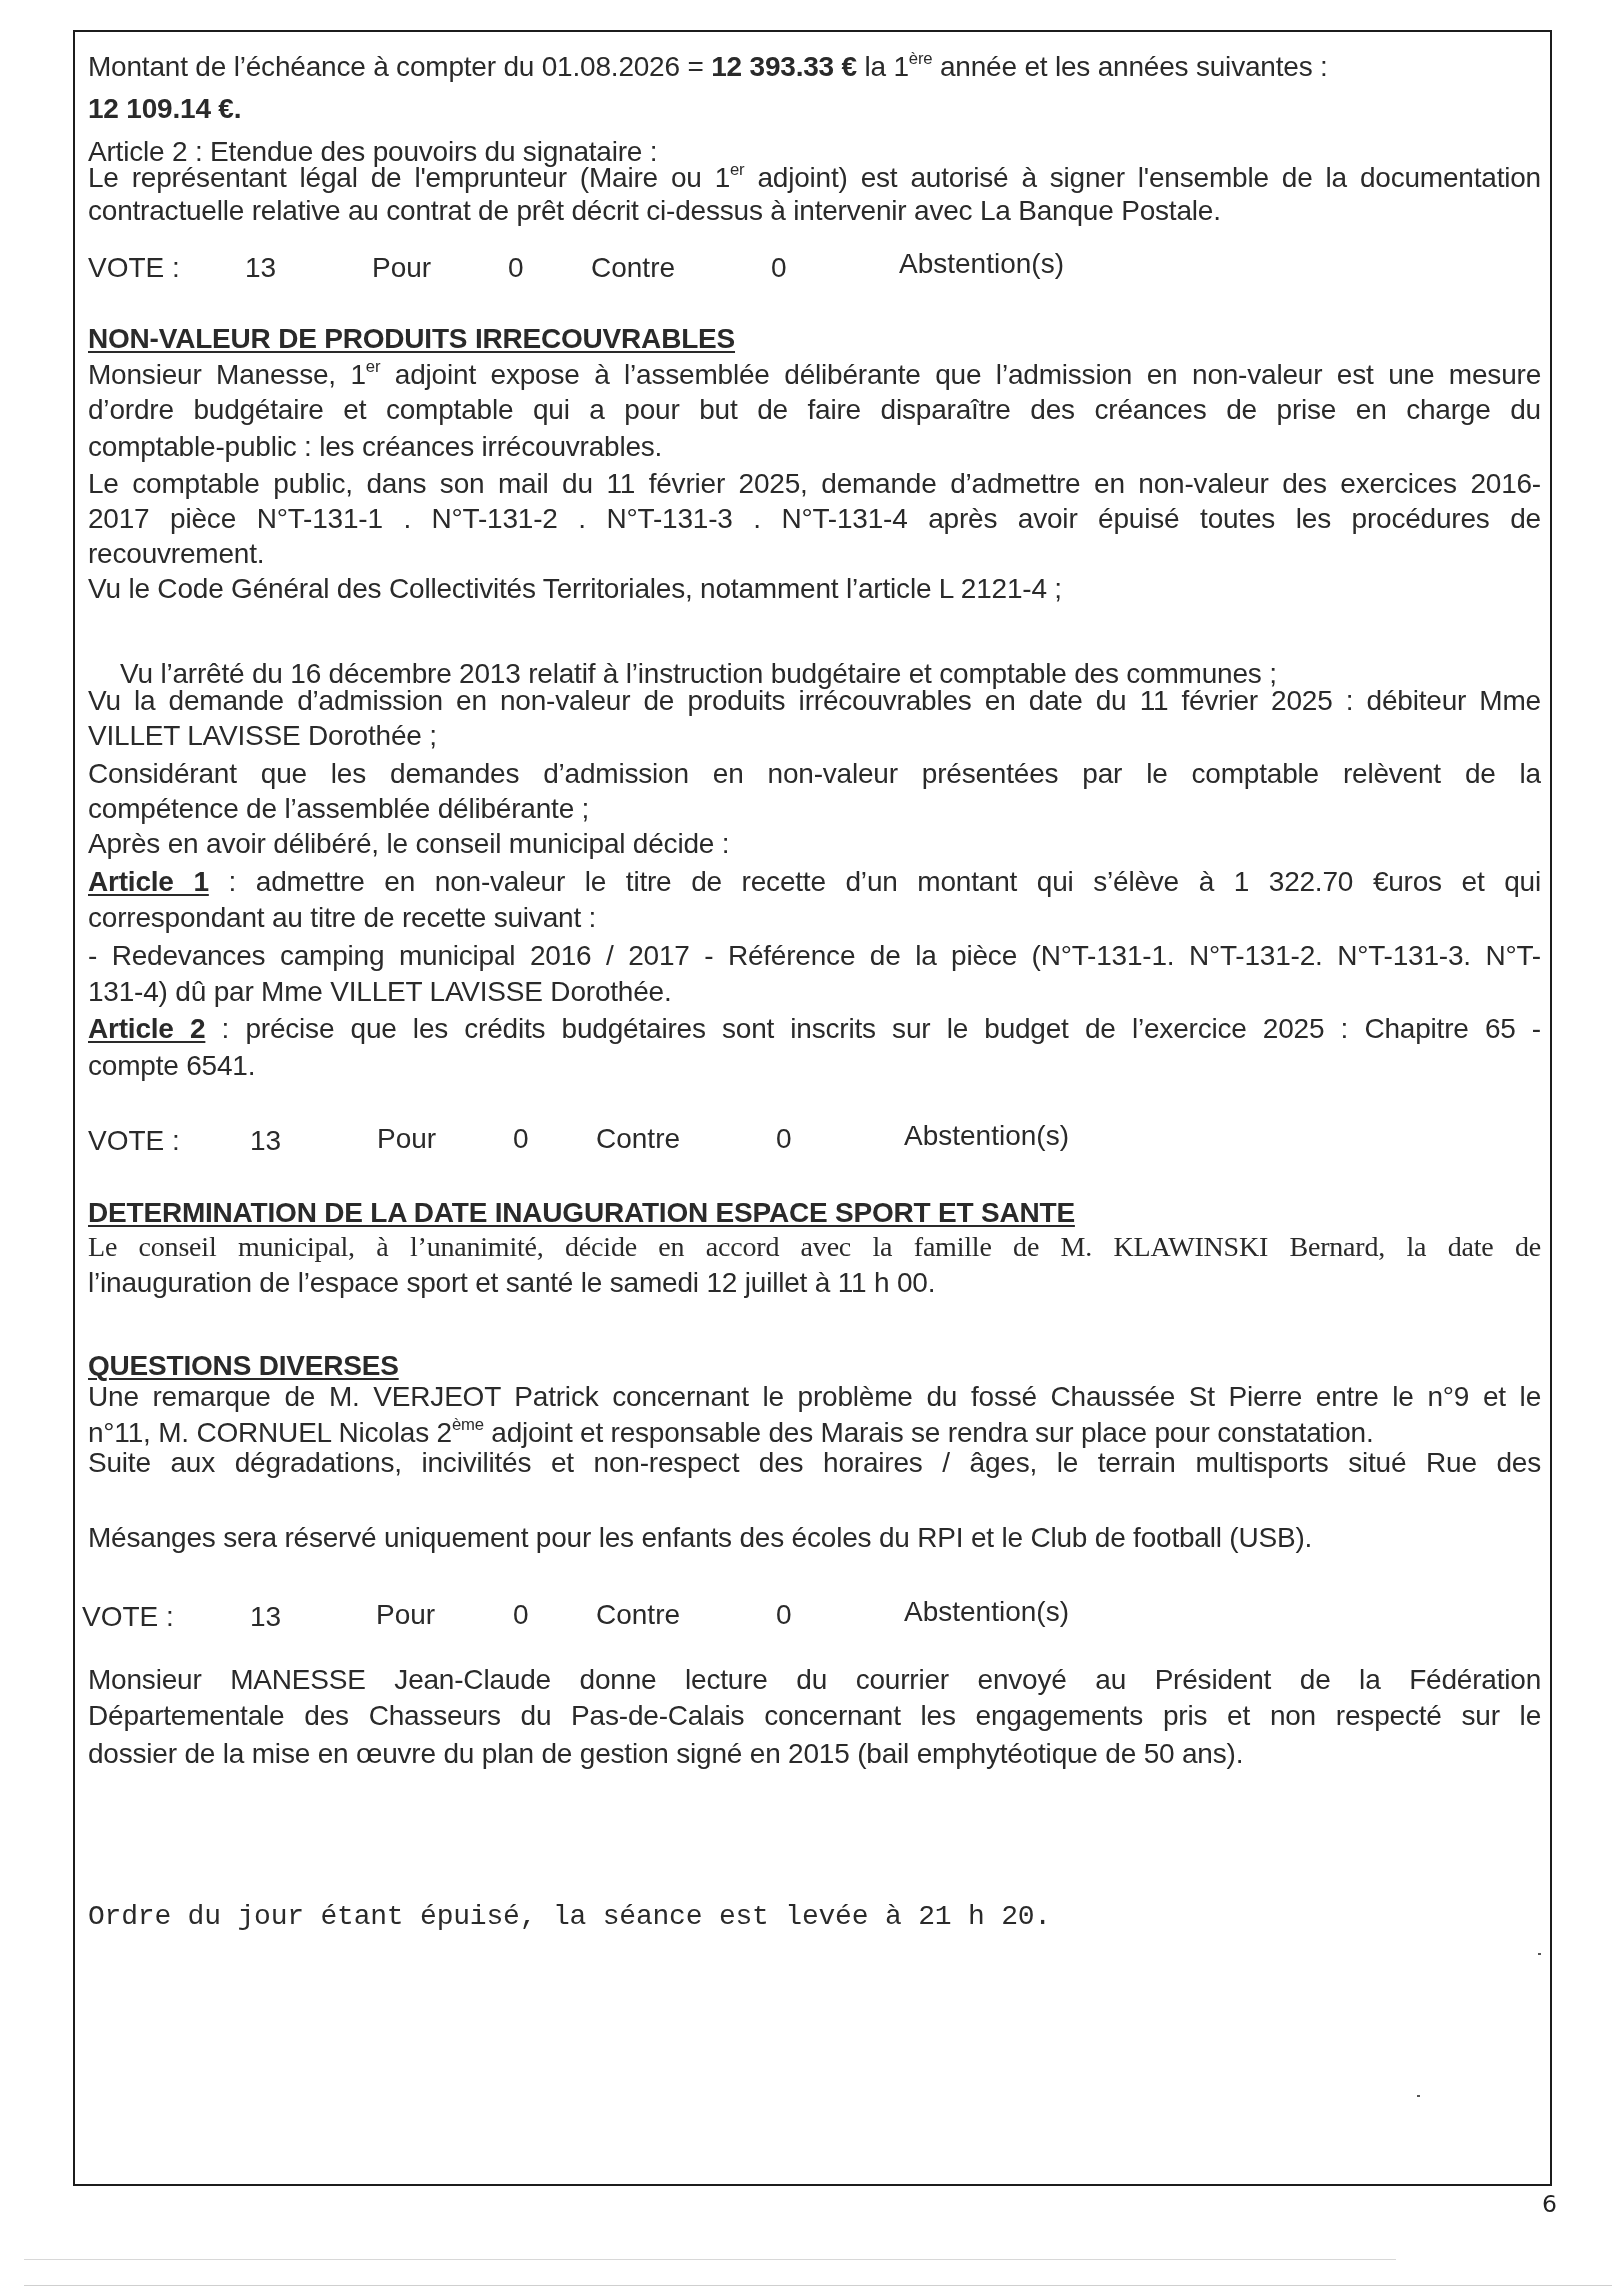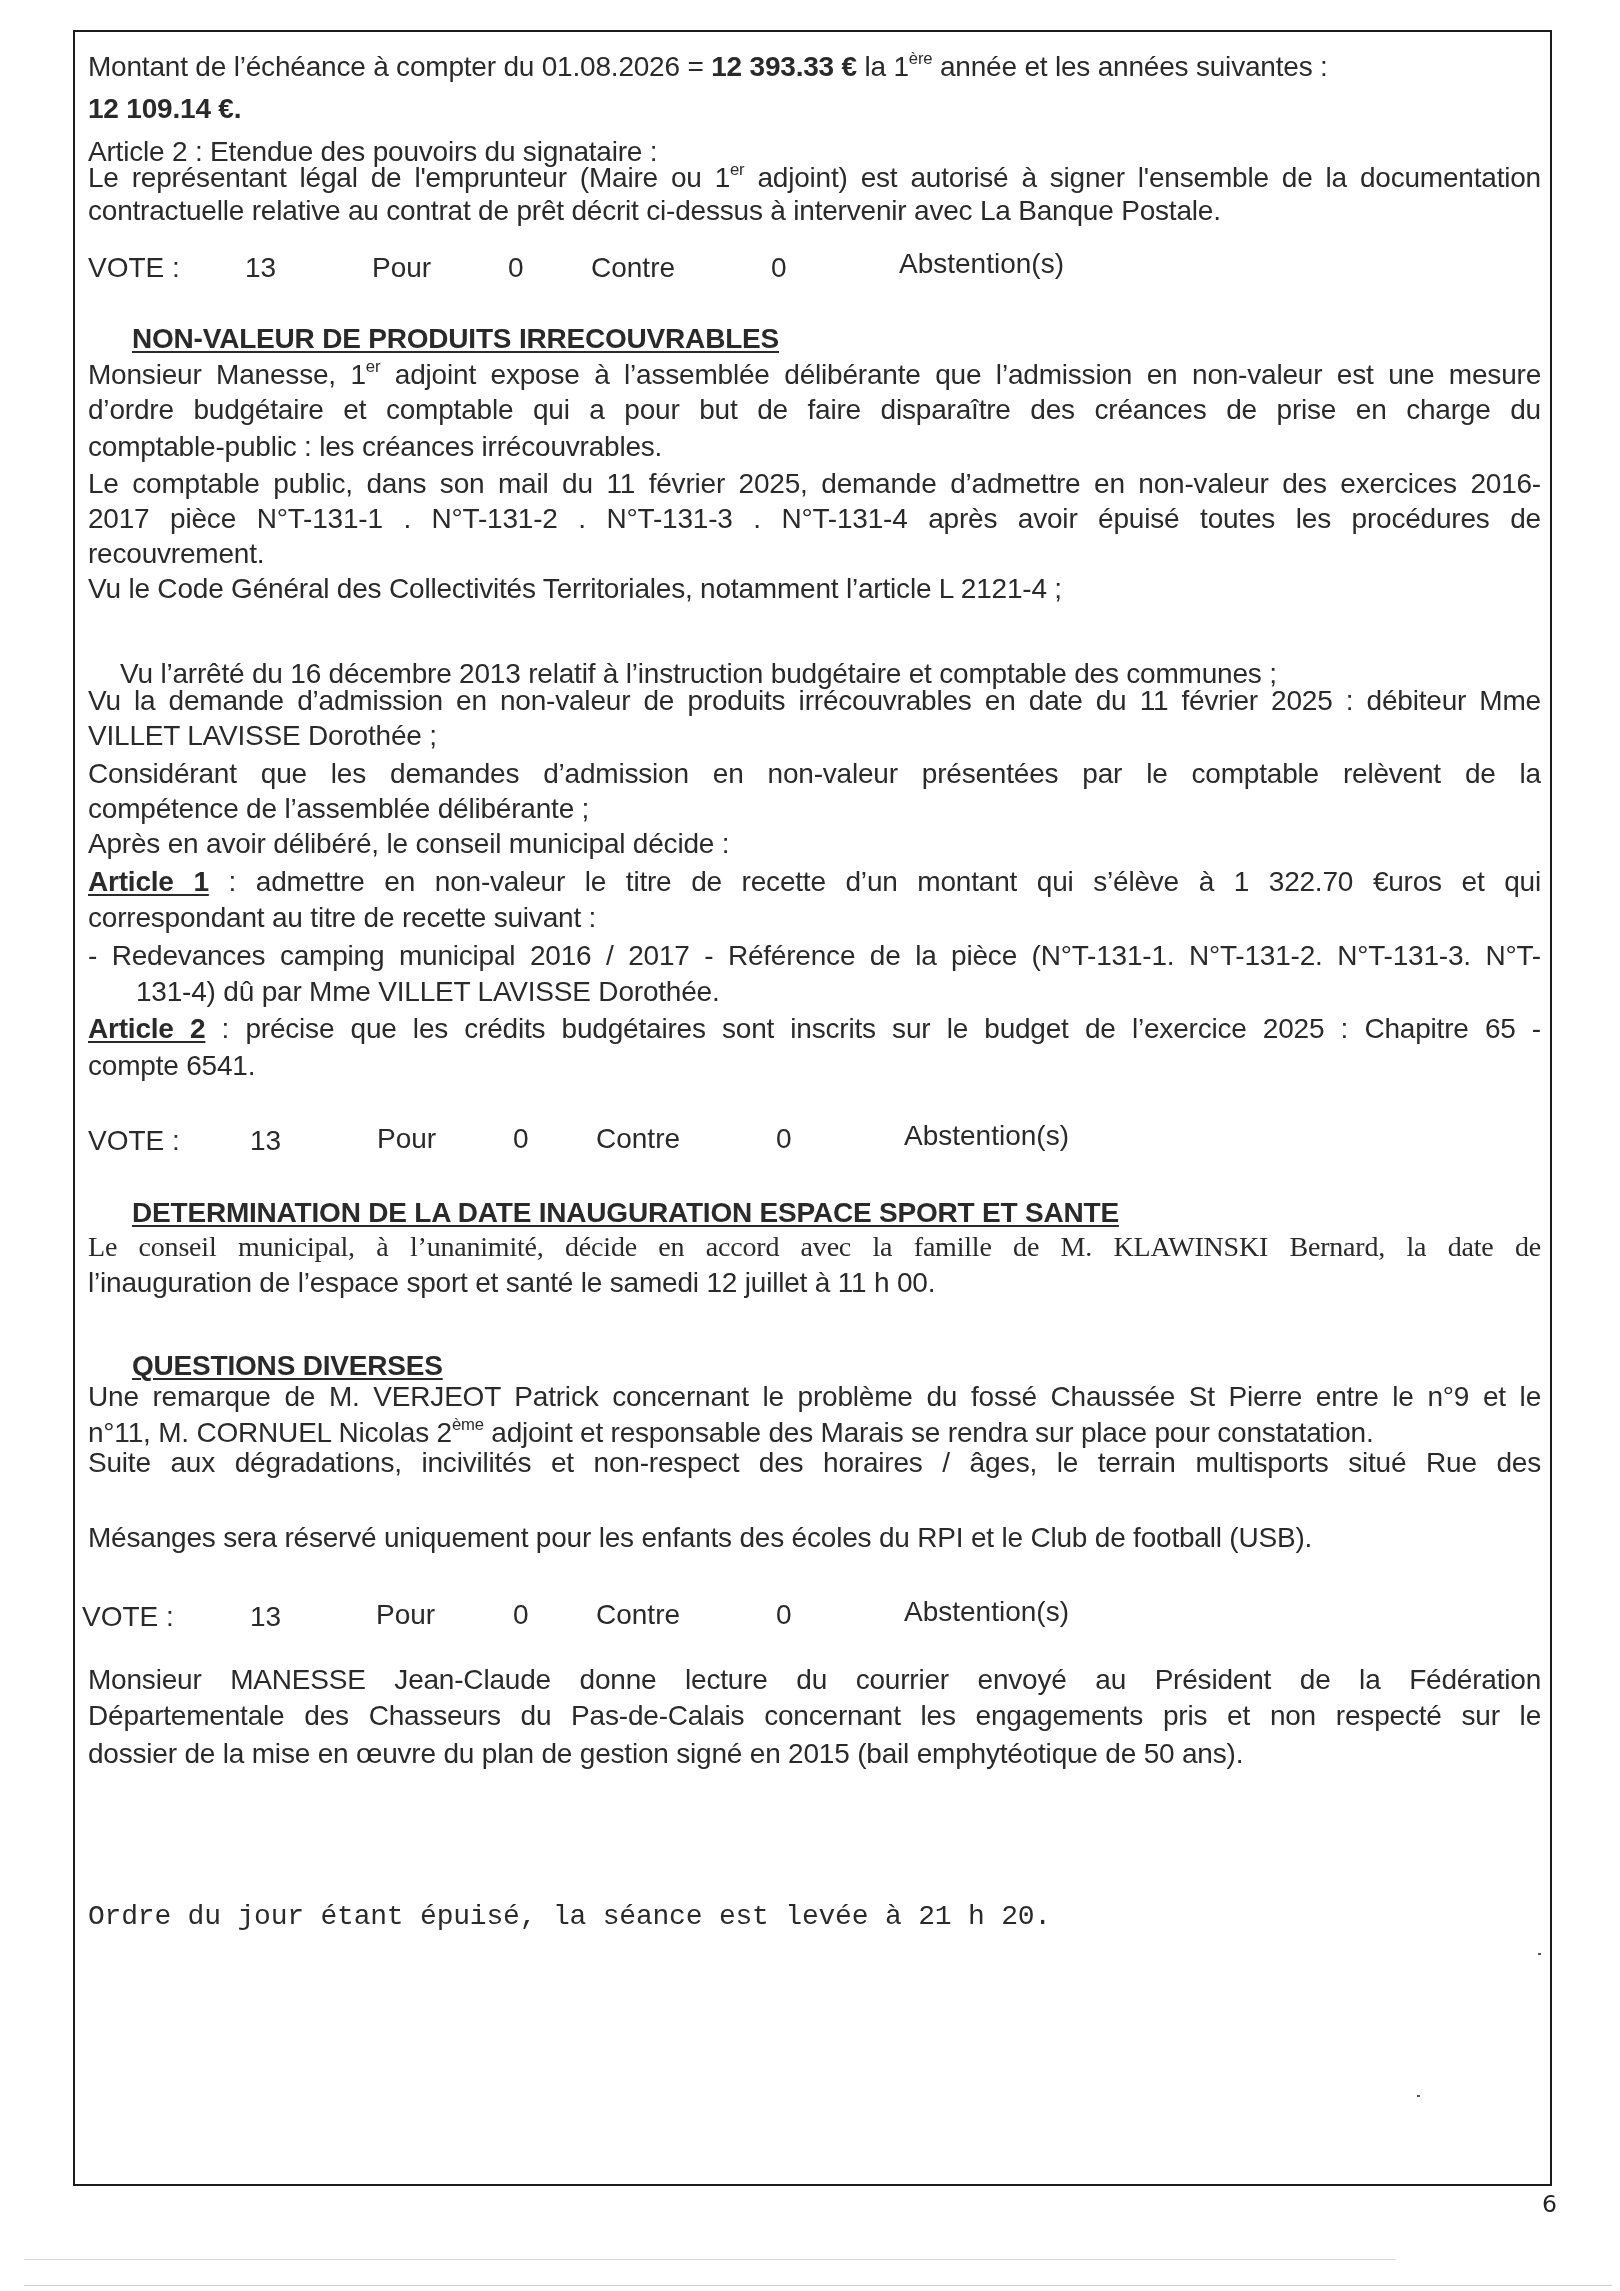--- a/index.html
+++ b/index.html
@@ -5,21 +5,21 @@
   html, body { margin: 0; padding: 0; background: #ffffff; }
   body { width: 1620px; height: 2292px; position: relative; overflow: hidden;
          font-family: "Liberation Sans", sans-serif; color: #2a2a2a; }
   .frame { position: absolute; left: 73px; top: 30px; width: 1479px; height: 2156px;
            border: 2.5px solid #1c1c1c; box-sizing: border-box; }
   .ln { position: absolute; left: 88px; width: 1453px; font-size: 28px; line-height: 33px;
         white-space: nowrap; letter-spacing: -0.2px; }
   .ln.j { text-align: justify; text-align-last: justify; white-space: normal; height: 33px; overflow: hidden; }
   .b { font-weight: bold; }
   .u { text-decoration: underline; text-underline-offset: 2.9px; text-decoration-thickness: 2px; }
-  .h { font-weight: bold; text-decoration: underline; text-underline-offset: 2.9px; text-decoration-thickness: 2px; margin-left: 44px; }
+  .h { font-weight: bold; text-decoration: underline; text-underline-offset: 2.9px; text-decoration-thickness: 2px; }
   sup { font-size: 16.7px; line-height: 0; position: relative; top: -2px; }
   .vote { position: absolute; font-size: 28px; line-height: 33px; white-space: nowrap; }
   .pagenum { position: absolute; left: 1542px; top: 2190px; font-size: 23.5px; color: #222;
              font-family: "DejaVu Sans", sans-serif; }
   .scanline { position: absolute; height: 1px; background: #d8d8d8; }
   .speck { position: absolute; width: 2.9px; height: 2px; background: #555; }
 </style>
 </head>
 <body>
 
@@ -51,21 +51,21 @@
 <div class="ln" style="top:572px;">Vu le Code Général des Collectivités Territoriales, notamment l’article L 2121-4 ;</div>
 <div class="ln" style="top:657px;margin-left:32px;">Vu l’arrêté du 16 décembre 2013 relatif à l’instruction budgétaire et comptable des communes ;</div>
 <div class="ln j" style="top:684px;">Vu la demande d’admission en non-valeur de produits irrécouvrables en date du 11 février 2025 : débiteur Mme</div>
 <div class="ln" style="top:719px;">VILLET LAVISSE Dorothée ;</div>
 <div class="ln j" style="top:757px;">Considérant que les demandes d’admission en non-valeur présentées par le comptable relèvent de la</div>
 <div class="ln" style="top:792px;">compétence de l’assemblée délibérante ;</div>
 <div class="ln" style="top:827px;">Après en avoir délibéré, le conseil municipal décide :</div>
 <div class="ln j" style="top:865px;"><span class="b u">Article 1</span><span> : admettre en non-valeur le titre de recette d’un montant qui s’élève à 1 322.70 €uros et qui</span></div>
 <div class="ln" style="top:901px;">correspondant au titre de recette suivant :</div>
 <div class="ln j" style="top:939px;">- Redevances camping municipal 2016 / 2017 - Référence de la pièce (N°T-131-1. N°T-131-2. N°T-131-3. N°T-</div>
-<div class="ln" style="top:975px;margin-left:48px;">131-4) dû par Mme VILLET LAVISSE Dorothée.</div>
+<div class="ln" style="top:975px;">131-4) dû par Mme VILLET LAVISSE Dorothée.</div>
 <div class="ln j" style="top:1012px;"><span class="b u">Article 2</span><span> : précise que les crédits budgétaires sont inscrits sur le budget de l’exercice 2025 : Chapitre 65 -</span></div>
 <div class="ln" style="top:1049px;">compte 6541.</div>
 
 <div>
   <span class="vote" style="left:88px;top:1124px;">VOTE :</span>
   <span class="vote" style="left:250px;top:1124px;">13</span>
   <span class="vote" style="left:377px;top:1122px;">Pour</span>
   <span class="vote" style="left:513px;top:1122px;">0</span>
   <span class="vote" style="left:596px;top:1122px;">Contre</span>
   <span class="vote" style="left:776px;top:1122px;">0</span>

